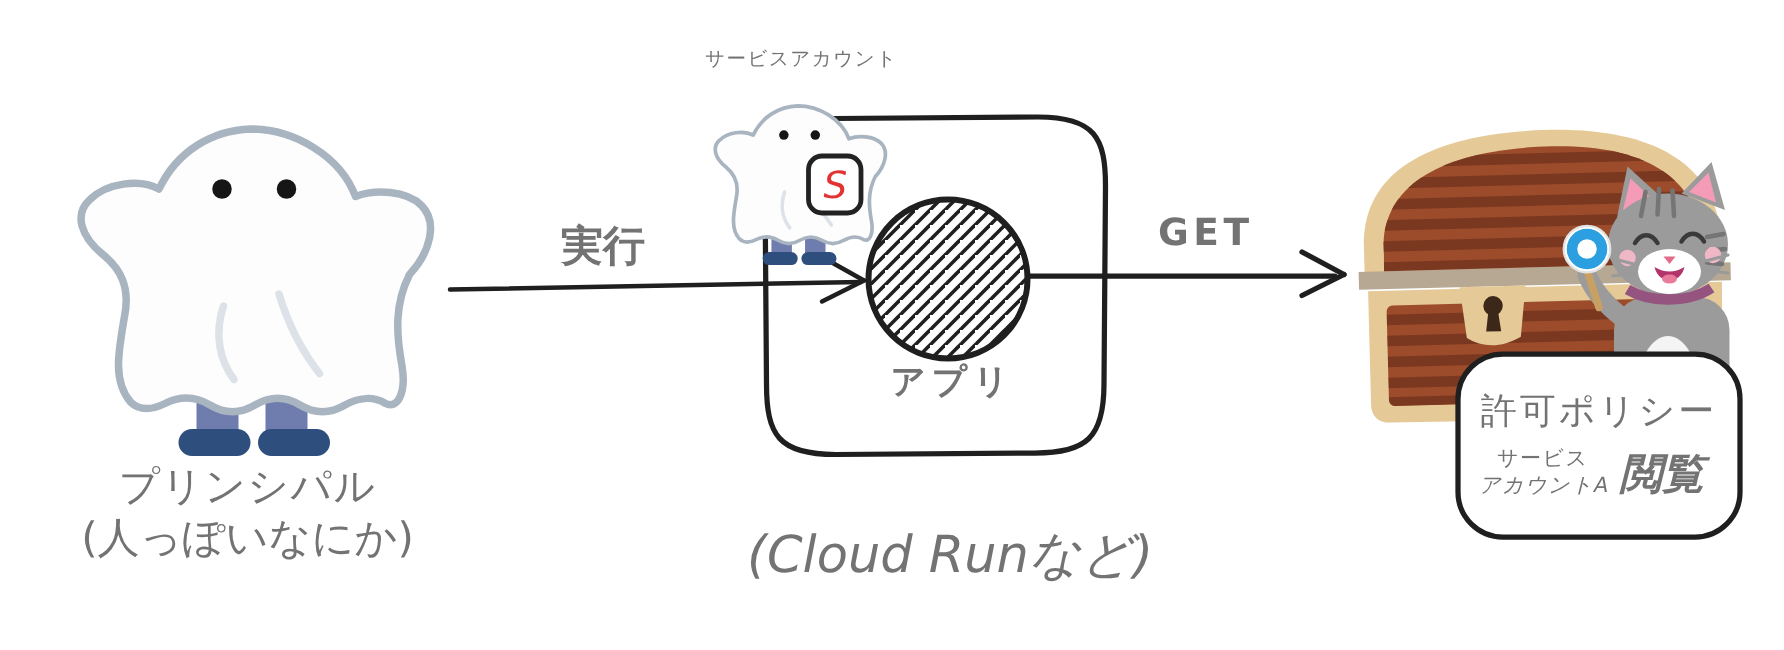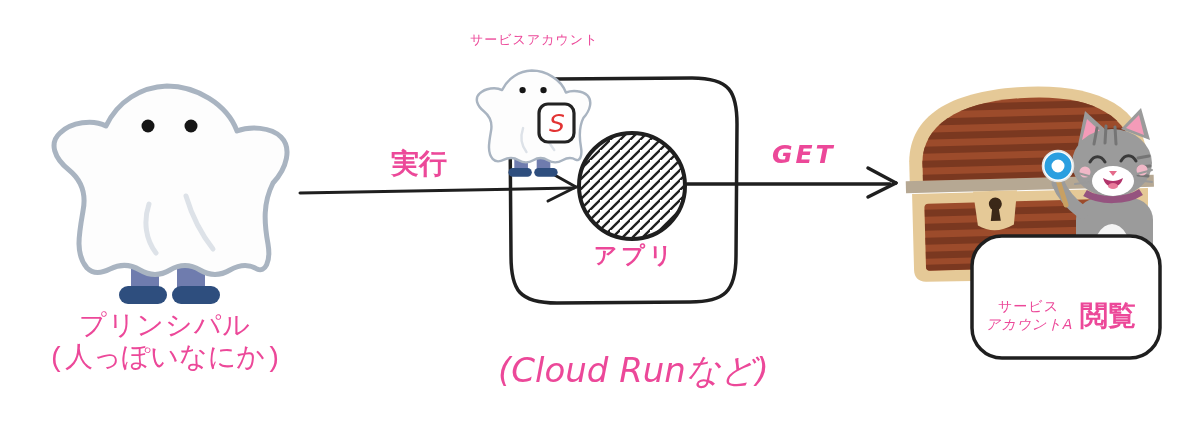--- a/index.html
+++ b/index.html
@@ -1,21 +1,21 @@
 <!DOCTYPE html>
 <html><head>
 <meta charset="utf-8">
 <style>
   html,body{margin:0;padding:0;background:#fff;}
   .canvas{
     position:relative;width:1189px;height:433px;background:#ffffff;overflow:hidden;
     font-family:"DejaVu Sans","Liberation Sans",sans-serif;color:#1f1f1f;
   }
   .art{position:absolute;left:0;top:0;}
-  .lbl{position:absolute;white-space:nowrap;line-height:1.12;color:#ec4899;}
+  .lbl{position:absolute;white-space:nowrap;line-height:1.12;color:#737373;}
   .center{text-align:center;}
 </style>
 </head>
 <body>
 
 <div class="canvas">
 
 <svg class="art" width="1189" height="433" viewBox="0 0 1189 433">
   <defs>
     <pattern id="hatch" width="10" height="10" patternUnits="userSpaceOnUse">
@@ -149,28 +149,29 @@
     <circle cx="1058" cy="166" r="15.5" fill="#ffffff" stroke="#e2e2e2" stroke-width="1.5"></circle>
     <circle cx="1058" cy="166" r="10" fill="none" stroke="#2b9fe0" stroke-width="7"></circle>
   </g>
 
   <g>
     <rect x="972" y="236" width="188" height="122" rx="30" fill="#ffffff" stroke="#1f1f1f" stroke-width="3.5"></rect>
   </g>
 </svg>
 
 <div class="lbl center" style="left:45px;top:310px;width:240px;font-size:27px;letter-spacing:1px;text-align:center;">プリンシパル</div>
-<div class="lbl center" style="left:28px;top:343px;width:274px;font-size:28px;font-family:Liberation Mono, monospace;">(人っぽいなにか)</div>
+<div class="lbl center" style="left:28px;top:343px;width:274px;font-size:28px;">(人っぽいなにか)</div>
 
-<div class="lbl center" style="left:357px;top:148px;width:90px;font-size:28px;font-weight:600;text-align:right;">実行</div>
+<div class="lbl center" style="left:357px;top:148px;width:90px;font-size:28px;font-weight:600;">実行</div>
 
 <div class="lbl center" style="left:470px;top:33px;width:128px;font-size:13px;letter-spacing:1px;">サービスアカウント</div>
 
 <div class="lbl center" style="left:576px;top:243px;width:118px;font-size:23px;letter-spacing:4px;font-weight:bold;">アプリ</div>
 <div class="lbl center" style="left:498px;top:351px;width:270px;font-size:34px;font-style:italic;">(Cloud Runなど)</div>
 
-<div class="lbl" style="left:772px;top:141px;font-size:25px;font-weight:700;font-style:italic;letter-spacing:3px;">GET</div>
+<div class="lbl" style="left:772px;top:141px;font-size:25px;font-weight:700;letter-spacing:3px;">GET</div>
 
+<div class="lbl center" style="left:980px;top:261px;width:172px;font-size:24px;letter-spacing:2px;">許可ポリシー</div>
 <div class="lbl" style="left:986px;top:299px;font-size:14px;letter-spacing:1px;margin-left:12px;">サービス</div>
 <div class="lbl" style="left:986px;top:317px;font-size:14px;letter-spacing:1px;font-style:italic;">アカウントA</div>
-<div class="lbl" style="left:1080px;top:300px;font-size:28px;font-weight:700;">閲覧</div>
+<div class="lbl" style="left:1080px;top:300px;font-size:28px;font-weight:700;font-style:italic;">閲覧</div>
 
 </div>
 
 </body></html>

